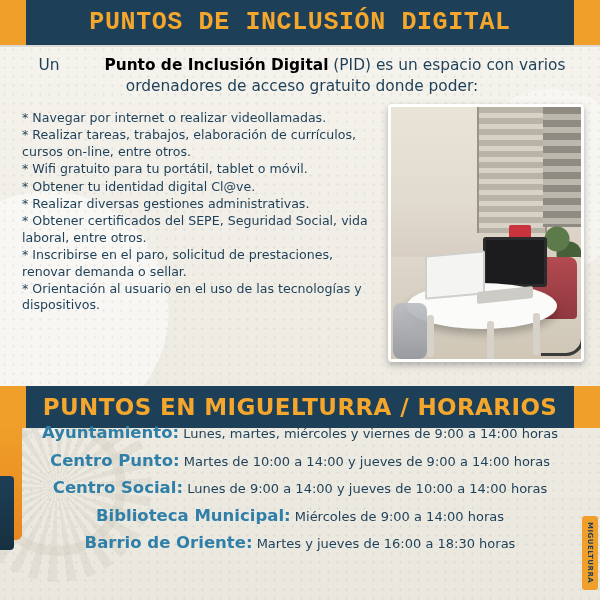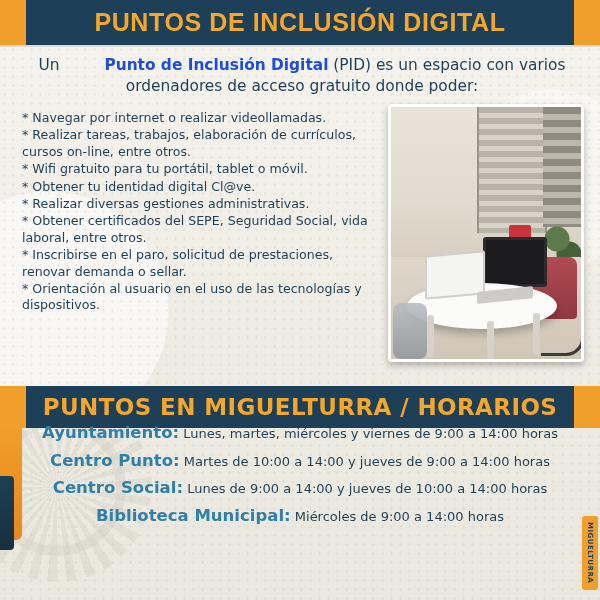--- a/index.html
+++ b/index.html
@@ -52,36 +52,36 @@
     display:flex;align-items:center;justify-content:center;
     box-shadow:0 2px 0 rgba(0,0,0,.10);
   }
   .title-bar .tab-l,.title-bar .tab-r{
     position:absolute;top:0;width:26px;height:45px;background:#f0a02a;
   }
   .title-bar .tab-l{left:0;}
   .title-bar .tab-r{right:0;}
   .title-text{
     color:#f4a72c;
-    font-family:Liberation Sans, sans-serif;
+    font-family:Liberation Mono, monospace;
     font-weight:bold;
     font-size:25px;
     letter-spacing:.6px;
     text-transform:uppercase;
     white-space:nowrap;
   }
   
   .intro{
     position:absolute;left:24px;top:55px;width:556px;
     text-align:center;
     color:#1d3f57;
     font-size:15.4px;
     line-height:21px;
   }
-  .intro .hl{color:#1d4ed8;font-weight:bold;margin-left:40px;}
+  .intro .hl{color:#000000;font-weight:bold;margin-left:40px;}
   
   .bullets{
     position:absolute;left:22px;top:110px;width:360px;
     color:#1d3f57;
     font-size:12.6px;
     line-height:16.4px;
   }
   .bullets .li{margin-bottom:1px;}
   
   .photo{
@@ -271,17 +271,21 @@
     <span class="sched-time">Martes de 10:00 a 14:00 y jueves de 9:00 a 14:00 horas</span>
   </div>
   <div class="sched-row">
     <span class="sched-place">Centro Social:</span>
     <span class="sched-time">Lunes de 9:00 a 14:00 y jueves de 10:00 a 14:00 horas</span>
   </div>
   <div class="sched-row">
     <span class="sched-place">Biblioteca Municipal:</span>
     <span class="sched-time">Miércoles de 9:00 a 14:00 horas</span>
   </div>
+  <div class="sched-row">
+    <span class="sched-place">Barrio de Oriente:</span>
+    <span class="sched-time">Martes y jueves de 16:00 a 18:30 horas</span>
+  </div>
 </div>
 
 <div class="edge-chip">
   <span>MIGUELTURRA</span>
 </div>
 
 </body></html>

